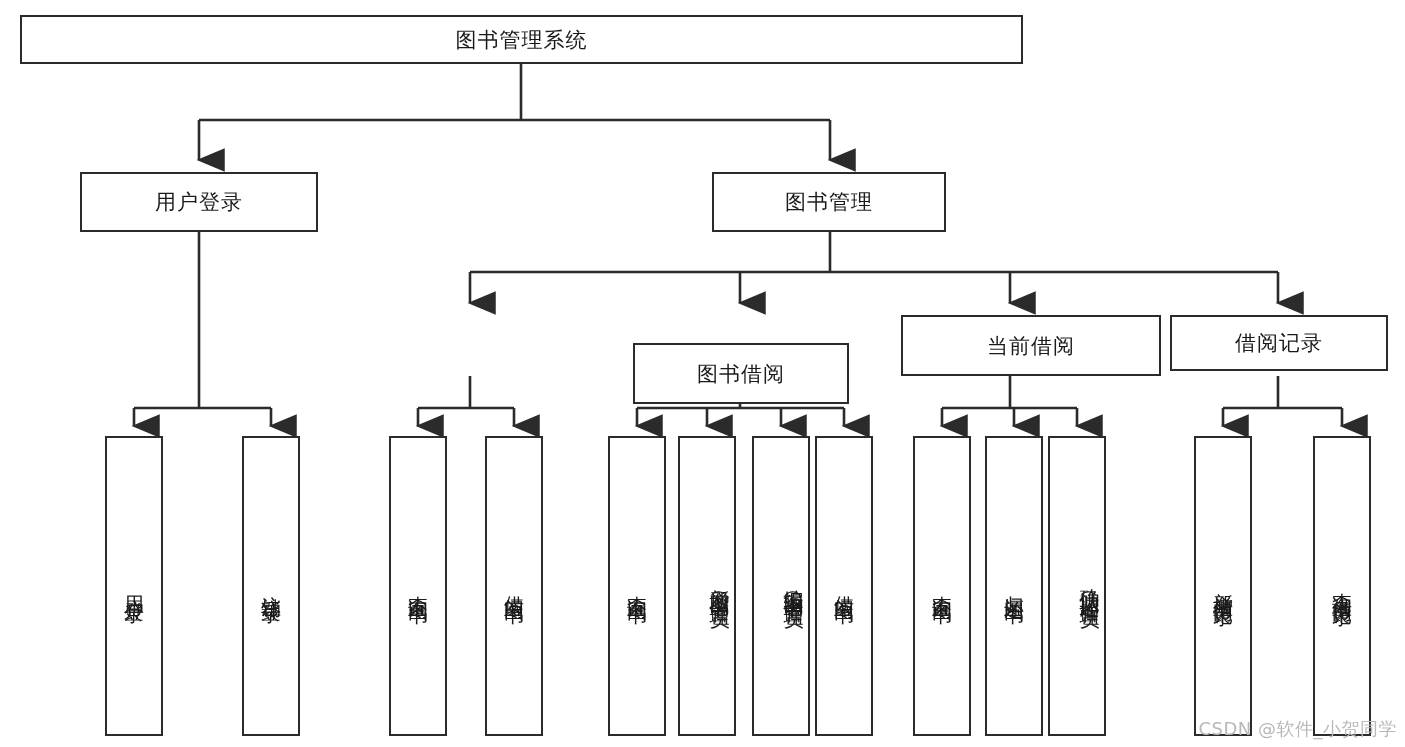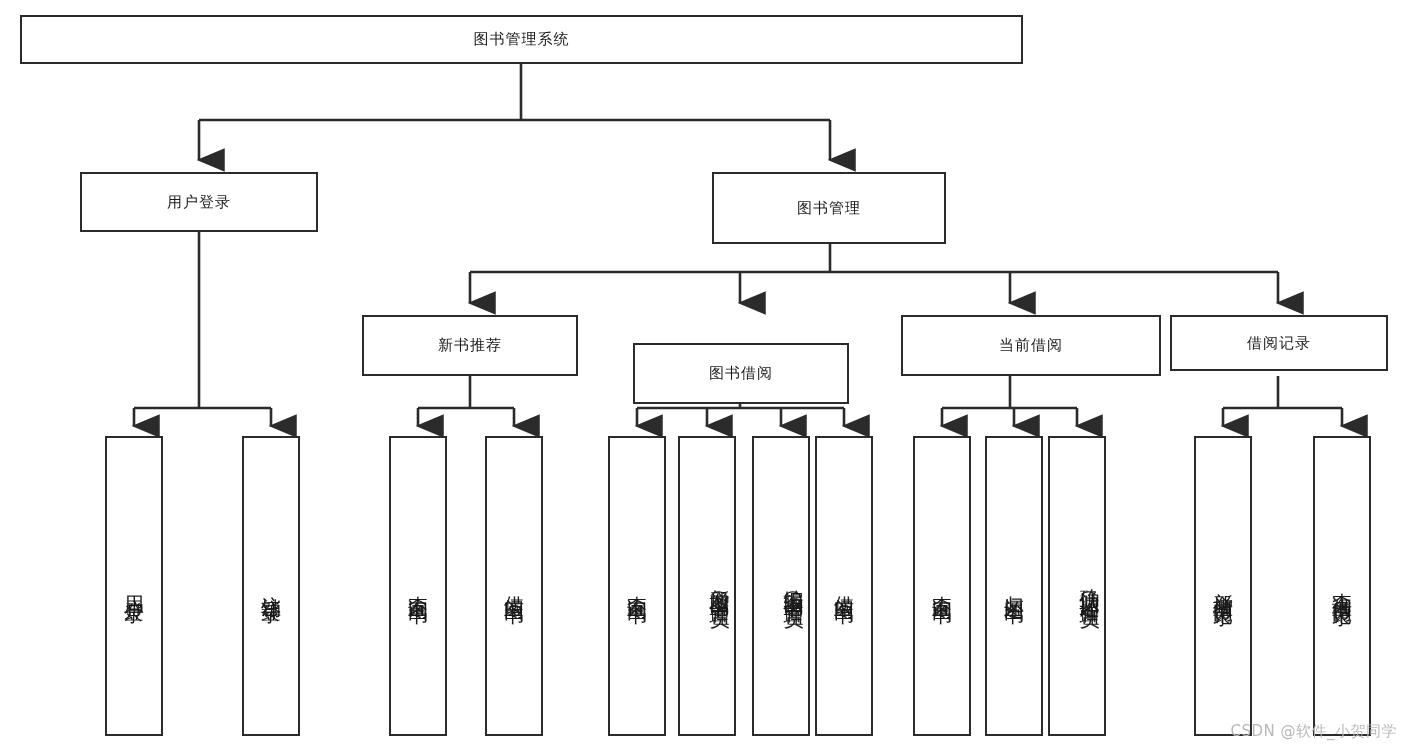--- a/index.html
+++ b/index.html
@@ -28,21 +28,21 @@
     position: absolute;
     box-sizing: border-box;
     border: 2px solid #2b2b2b;
     background: #ffffff;
     display: flex;
     align-items: center;
     justify-content: center;
     color: #1a1a1a;
   }
   .node.horiz {
-    font-size: 15px;
+    font-size: 21px;
     letter-spacing: 1px;
   }
   .node.vert {
     writing-mode: vertical-rl;
     text-orientation: upright;
     font-size: 20px;
     line-height: 1.45;
     letter-spacing: 3px;
     padding: 6px 0;
     text-align: center;
@@ -53,21 +53,21 @@
     display: block;
     white-space: normal;
   }
   .node.vert.top-align {
     align-items: flex-start;
   }
   .watermark {
     position: absolute;
     right: 8px;
     bottom: 6px;
-    font-size: 15px;
+    font-size: 18px;
     color: #b9b9b9;
     letter-spacing: 0.5px;
     white-space: nowrap;
     pointer-events: none;
   }
 </style>
 </head>
 <body>
 
 <div id="canvas">
@@ -124,27 +124,24 @@
     </g>
   </svg>
 
   <div class="node horiz" style="left:20px; top:15px; width:1003px; height:49px;">
     <span>图书管理系统</span>
   </div>
 
   <div class="node horiz" style="left:80px; top:172px; width:238px; height:60px;">
     <span>用户登录</span>
   </div>
-  <div class="node horiz" style="left:712px; top:172px; width:234px; height:72px;">
+  <div class="node horiz" style="left:712px; top:172px; width:234px; height:60px;">
     <span>图书管理</span>
   </div>
 
-  <div class="node horiz" style="left:362px; top:315px; width:216px; height:61px;">
-    <span>新书推荐</span>
-  </div>
   <div class="node horiz" style="left:633px; top:315px; width:216px; height:61px;margin-top:28px;">
     <span>图书借阅</span>
   </div>
   <div class="node horiz" style="left:901px; top:315px; width:260px; height:61px;">
     <span>当前借阅</span>
   </div>
   <div class="node horiz" style="left:1170px; top:315px; width:218px; height:56px;">
     <span>借阅记录</span>
   </div>
 

